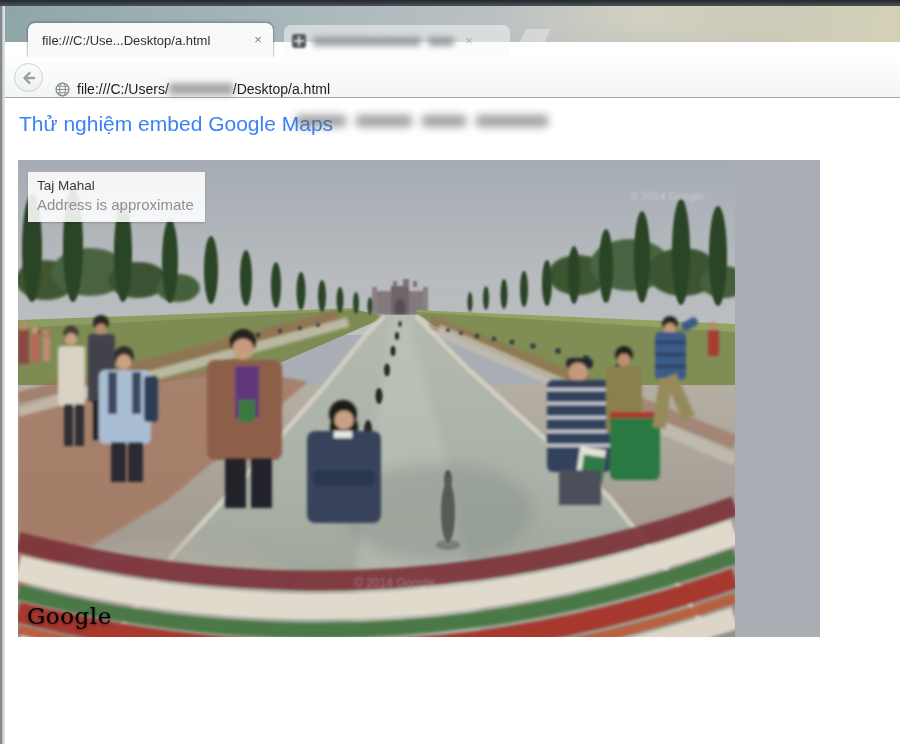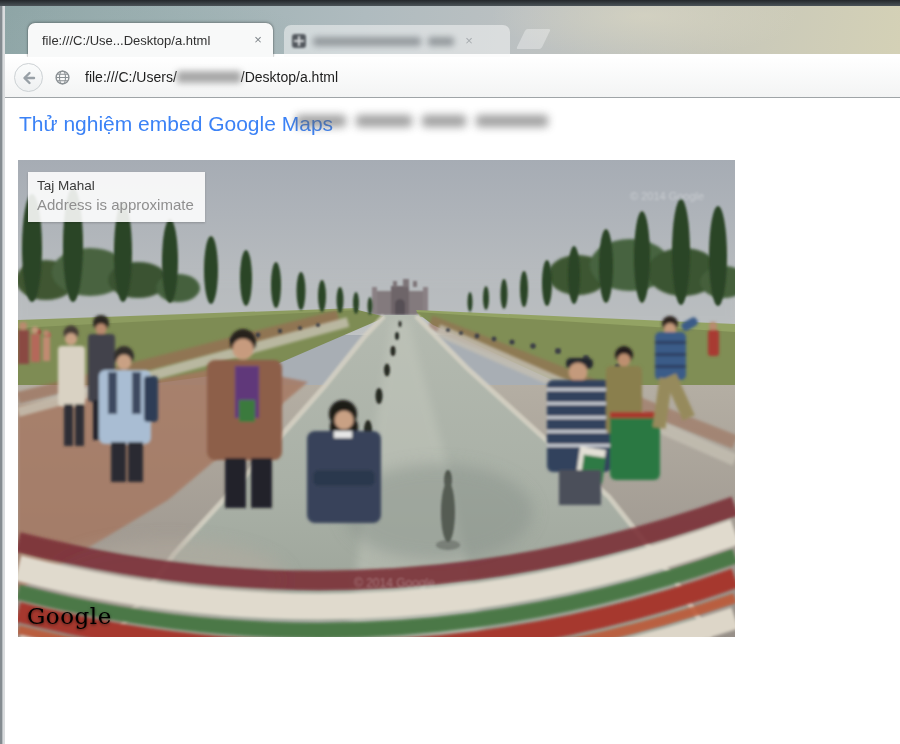--- a/index.html
+++ b/index.html
@@ -7,21 +7,21 @@
               font-family:"Liberation Sans", sans-serif; }
   #screen { position:relative; width:900px; height:744px; background:#fff; }
 
   
   .frame-top { position:absolute; left:0; top:0; width:900px; height:6px;
                background:linear-gradient(#23272b,#4b5358); }
   .frame-left { position:absolute; left:0; top:6px; width:5px; height:738px;
                 background:linear-gradient(to right,#848b90 0 2px,#b9bec1 2px 3px,#dadcde 3px 5px); }
 
   
-  .titlebar { position:absolute; left:5px; top:6px; width:895px; height:48px;
+  .titlebar { position:absolute; left:5px; top:6px; width:895px; height:36px;
               background:
                 radial-gradient(220px 60px at 640px 10px, rgba(222,218,196,.55), rgba(0,0,0,0) 70%),
                 radial-gradient(260px 70px at 140px 40px, rgba(150,172,172,.5), rgba(0,0,0,0) 70%),
                 linear-gradient(100deg,#8ea5a6 0%,#9fb2b4 20%,#afbbbf 40%,#bcc1c2 58%,#c7c7ba 78%,#d4d1b6 100%); }
   .tab-active { position:absolute; left:23px; top:17px; width:245px; height:34px;
                 background:#f8f9f9; border-radius:7px 7px 0 0;
                 box-shadow:0 -1px 3px rgba(0,0,0,.28), -1px 0 1px rgba(0,0,0,.12), 1px 0 1px rgba(0,0,0,.12);
                 display:flex; align-items:center; padding:0 7px 0 14px;
                 font-size:13px; color:#303030; z-index:3; }
   .tab-active .tab-label { flex:1; white-space:nowrap; overflow:hidden; }
@@ -43,35 +43,35 @@
 
   
   .toolbar { position:absolute; left:5px; top:57px; width:895px; height:41px;
              background:linear-gradient(#ffffff,#f3f4f4);
              border-bottom:1px solid #9fa4a7; box-shadow:inset 0 1px 0 #fff;
              display:flex; align-items:center; z-index:4; }
   .back-btn { position:absolute; left:9px; top:6px; width:29px; height:29px; border-radius:50%;
               border:1px solid #ccd1d4; background:linear-gradient(#fbfcfc,#eef0f1);
               display:flex; align-items:center; justify-content:center; }
   .addr { position:absolute; left:50px; top:0; height:40px; width:830px;
-          display:flex; align-items:center; gap:15px; font-size:14px; color:#1d1d1d; }
+          display:flex; align-items:flex-end; gap:7px; font-size:14px; color:#1d1d1d; }
   .blur-chunk { display:inline-block; width:64px; height:12px; border-radius:2px;
                 background:#8d8d8d; filter:blur(3px); opacity:.75; vertical-align:-1px; }
 
   
   .pagearea { position:absolute; left:5px; top:98px; width:895px; height:646px; background:#fff; }
   .heading { position:absolute; left:14px; top:14px;
              font-family:Liberation Sans, sans-serif;
              font-size:21px; color:#3b82f6; white-space:nowrap; }
   .heading-watermark { position:absolute; left:291px; top:17px; display:flex; gap:10px; align-items:center; }
   .heading-watermark .blurbar { background:#5f5f5f; opacity:.6; filter:blur(4px); height:12px; }
   .hw1{width:50px;} .hw2{width:56px;} .hw3{width:44px;} .hw4{width:72px;}
 
   
-  .map { position:absolute; left:13px; top:62px; width:717px; height:477px;
+  .map { position:absolute; left:13px; top:62px; width:802px; height:477px;
          background:#a8aeb4; overflow:hidden; }
   .map svg.scene { position:absolute; left:0; top:0; width:717px; height:477px; display:block; }
 
   .info-box { position:absolute; left:10px; top:12px;
               background:rgba(255,255,255,.88); padding:5px 11px 7px 9px;
               box-shadow:0 1px 2px rgba(0,0,0,.2); }
   .info-title { font-size:13.5px; color:#3a3a3a; line-height:1.35; }
   .info-sub   { font-size:15px; color:#8f8f8f; line-height:1.3; }
 
   .gmaps-logo { position:absolute; left:9px; bottom:8px;

